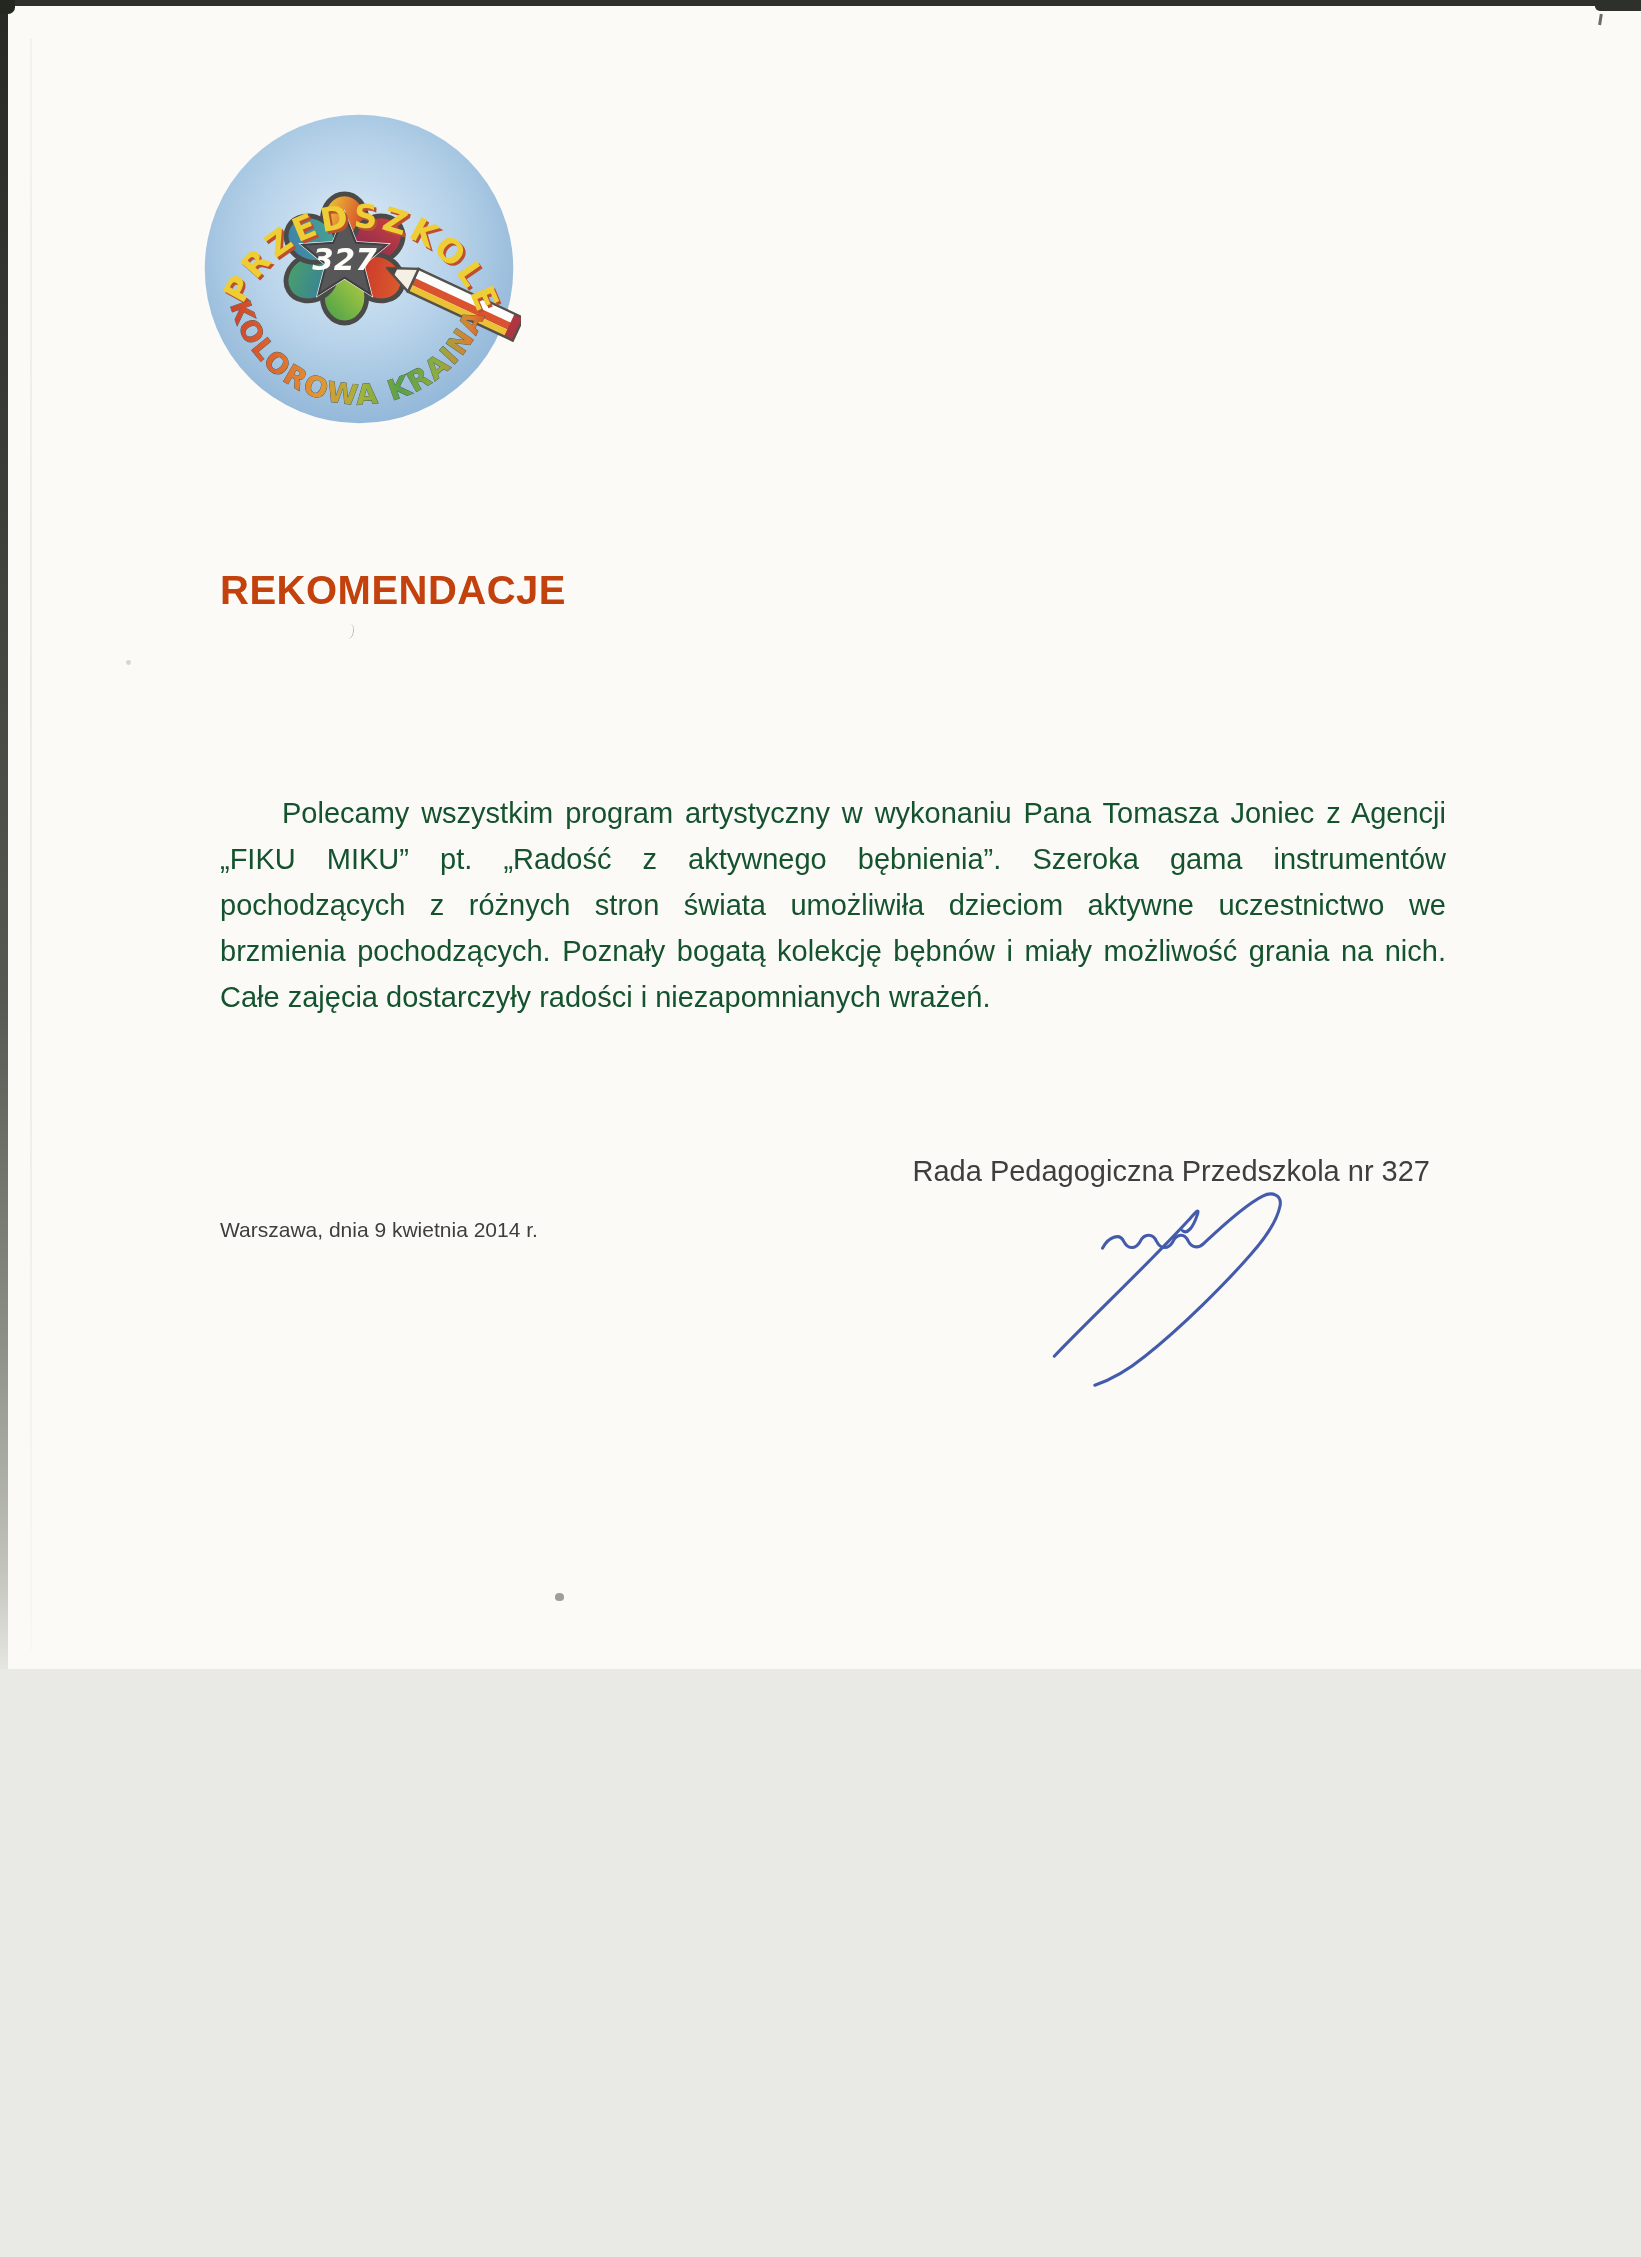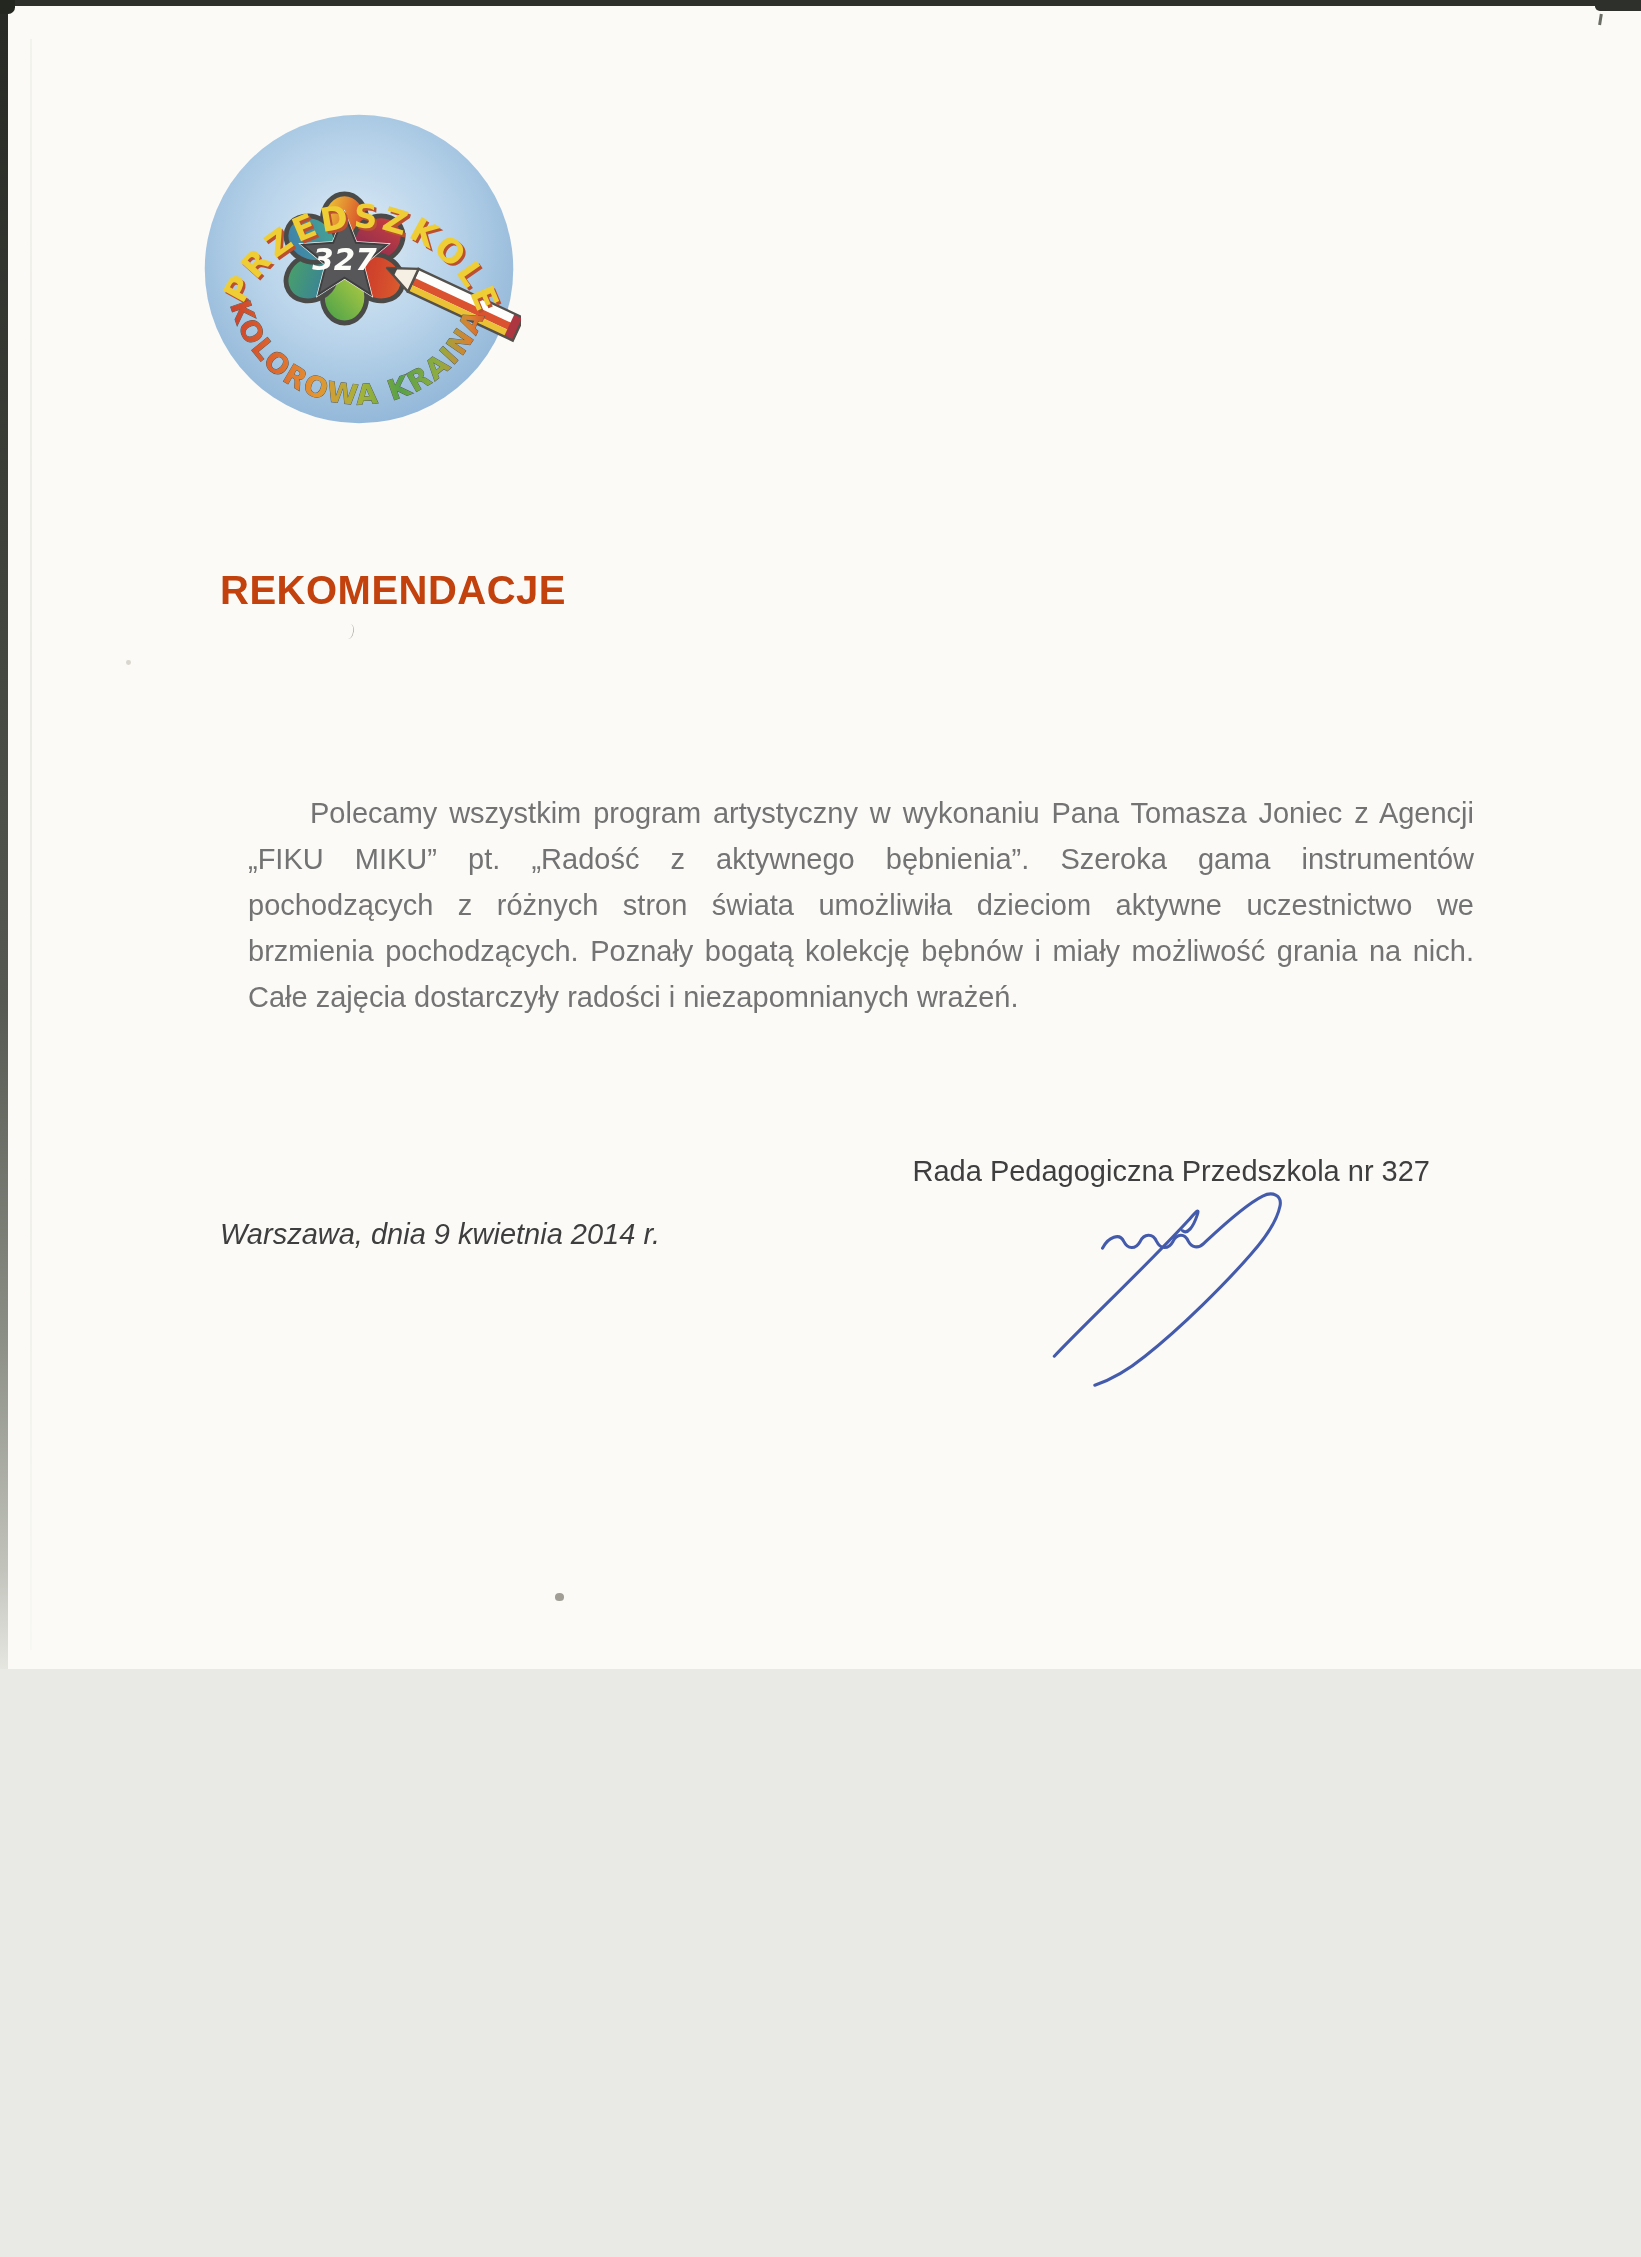--- a/index.html
+++ b/index.html
@@ -34,37 +34,37 @@
   
   .logo{position:absolute;left:198px;top:108px;filter:blur(0.4px) saturate(0.95);}
   
   .doc-title{
     position:absolute;left:220px;top:568px;width:1226px;
     text-align:left;font-size:40px;font-weight:700;color:#c2410c;letter-spacing:0.5px;
   }
   
   .paragraph{
     position:absolute;left:220px;top:790px;width:1226px;
-    font-size:29px;color:#737373;margin-left:28px;
+    font-size:29px;color:#14532d;
   }
   .jline{
     height:46px;line-height:46px;
     white-space:nowrap;
     text-align:justify;text-align-last:justify;
   }
   .jline.first{padding-left:62px;}
   .jline.last{text-align-last:left;}
   
   .credit-line{
     position:absolute;right:211px;top:1155px;
     font-size:29px;color:#3e3e3e;white-space:nowrap;
   }
   .place-date{
     position:absolute;left:220px;top:1218px;
-    font-size:29px;color:#3e3e3e;white-space:nowrap;font-style:italic;
+    font-size:21px;color:#3e3e3e;white-space:nowrap;
   }
   
   .signature{position:absolute;left:1035px;top:1190px;filter:blur(0.3px);}
 </style>
 </head>
 <body>
 
 <div class="scan-page">
 
   <div class="edge-top"></div>

